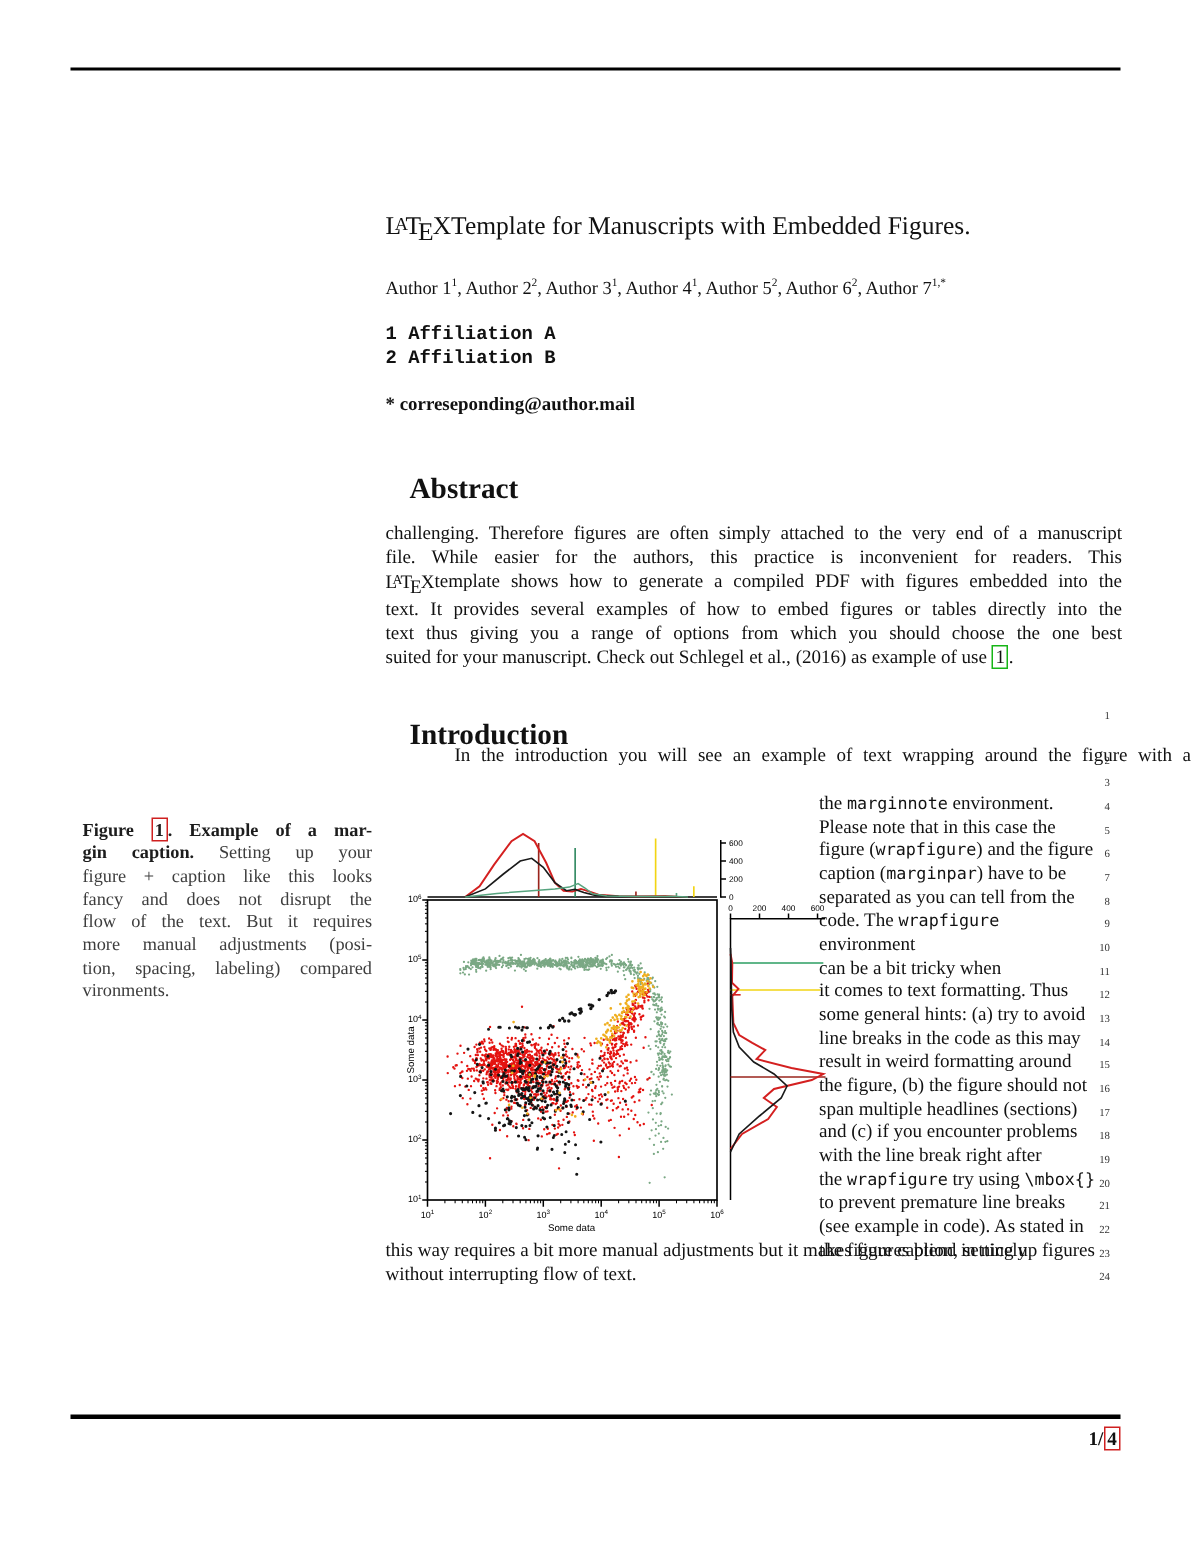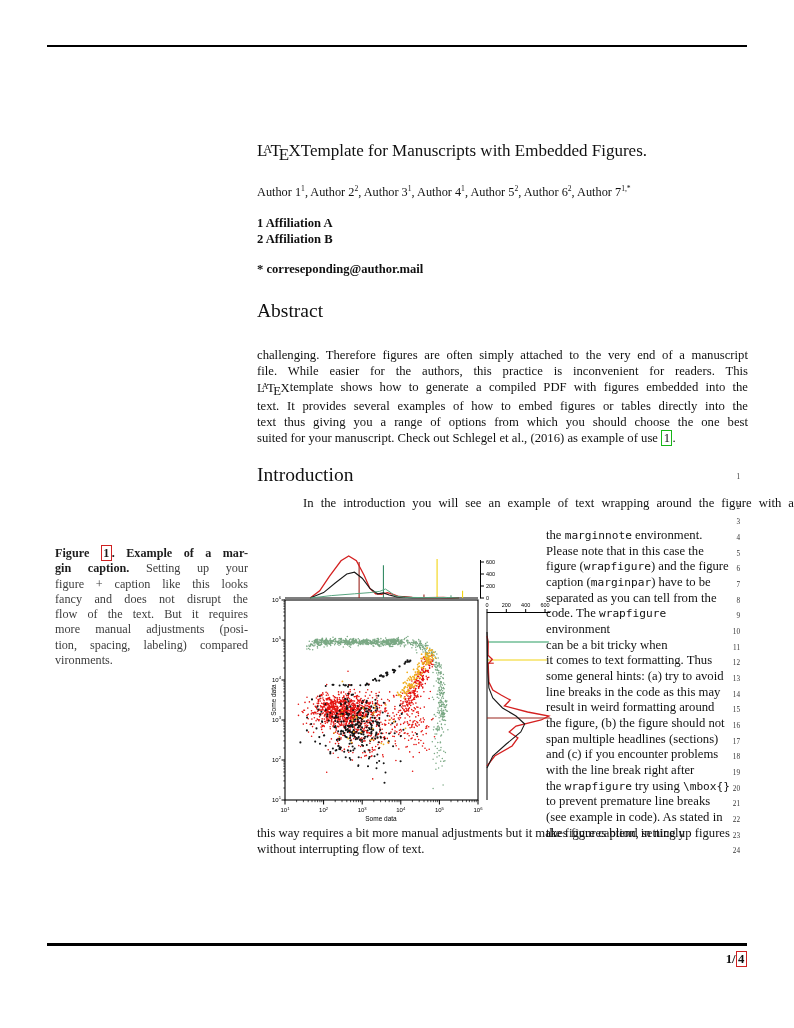--- a/index.html
+++ b/index.html
@@ -2,23 +2,23 @@
 <html><head>
 <meta charset="utf-8">
 <style>
   html,body{margin:0;padding:0;background:#9a9a9a;}
   .page{position:relative;width:794px;height:1028px;background:#ffffff;
         font-family:"Liberation Serif","DejaVu Serif",serif;color:#111;overflow:hidden;}
   .abs{position:absolute;}
   .rule{background:#000;}
   .title{font-size:17px;white-space:nowrap;}
   .authors{font-size:12.3px;white-space:nowrap;}
-  .affil{font-size:12.6px;font-weight:bold;line-height:16px;}
+  .affil{font-size:12.6px;font-weight:bold;line-height:16px;font-family:Liberation Mono, monospace;}
   .email{font-size:12.6px;font-weight:bold;}
-  h2{margin:0;font-size:19.5px;font-weight:normal;font-family:inherit;}
+  h2{margin:16px;font-size:19.5px;font-weight:bold;font-family:inherit;}
   .tl{line-height:15.67px;}
   .body-lines{font-size:12.7px;}
   .just .tl{text-align:justify;text-align-last:justify;}
   .just .tl.last{text-align-last:left;}
   .margin-cap{font-size:12.2px;color:#3d3d3d;}
   .margin-cap .tl{line-height:15.3px;}
   .margin-cap b{color:#1c1c1c;}
   code{font-family:"DejaVu Sans Mono","Liberation Mono",monospace;font-size:0.88em;}
   sup{font-size:0.62em;line-height:0;vertical-align:super;}
   .lx .la{font-size:0.72em;vertical-align:0.26em;margin-left:-0.34em;margin-right:-0.14em;}

